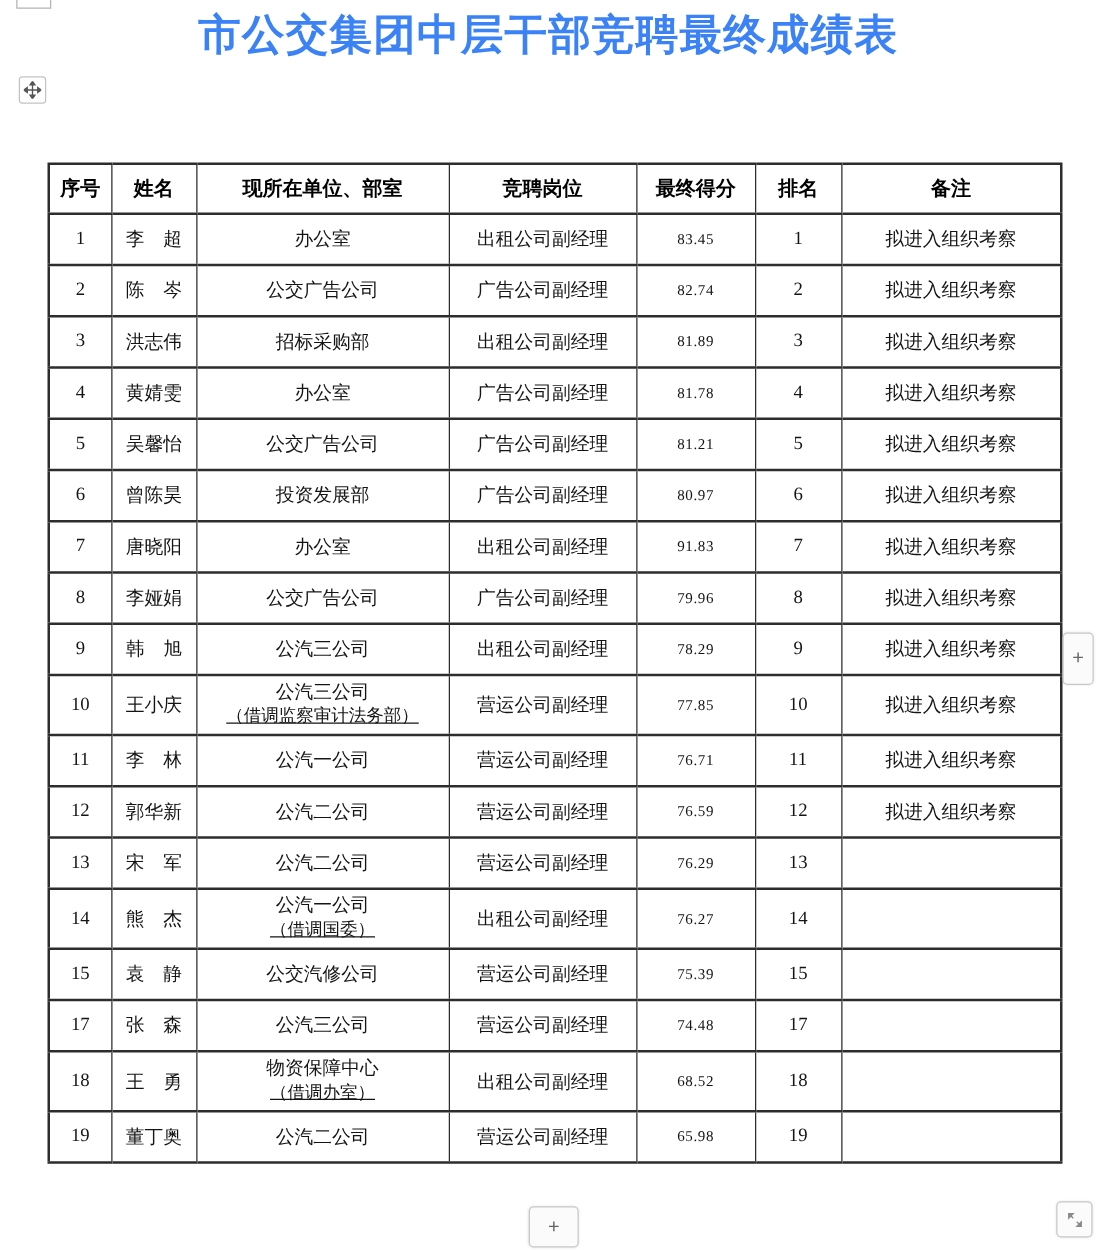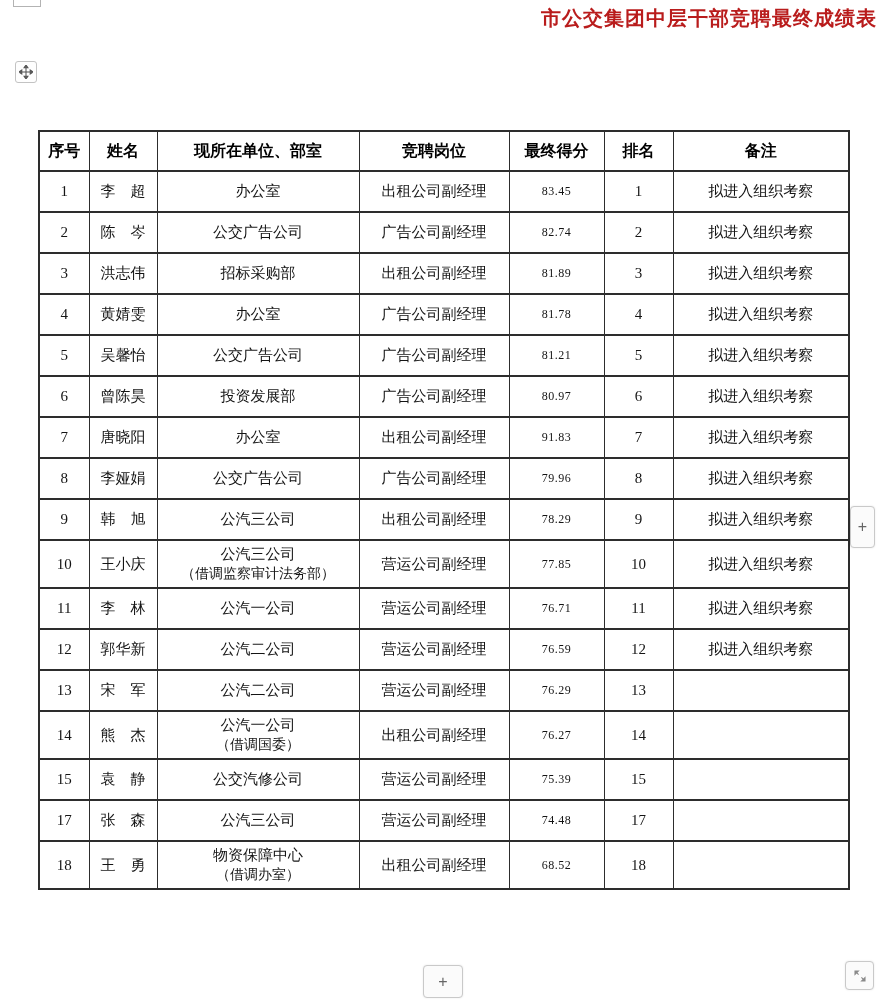--- a/index.html
+++ b/index.html
@@ -5,23 +5,23 @@
   html,body{margin:0;padding:0;}
   body{
     width:877px;height:1000px;position:relative;background:#ffffff;overflow:hidden;
     font-family:"Liberation Serif","DejaVu Serif",serif;color:#111;
   }
   .cutoff-box{
     position:absolute;left:13px;top:-8px;width:26px;height:13px;
     border:1px solid #b3b3b3;background:#fff;
   }
   .doc-title{
-    position:absolute;top:5px;left:0;width:100%;text-align:right;
+    position:absolute;top:5px;left:0;width:100%;text-align:center;
     font-family:"Liberation Sans","DejaVu Sans",sans-serif;font-weight:bold;
-    font-size:20px;letter-spacing:1px;color:#b91c1c;
+    font-size:34px;letter-spacing:1px;color:#3b82f6;
   }
   .move-handle{
     position:absolute;left:15px;top:61px;width:20px;height:20px;
     border:1px solid #c3c3c3;border-radius:3px;background:#fefefe;
     display:flex;align-items:center;justify-content:center;cursor:move;
   }
   table.score-table{
     position:absolute;left:38px;top:86px;width:810px;
     border-collapse:collapse;table-layout:fixed;
     border:2px solid #2d2d2d;
@@ -34,21 +34,21 @@
     overflow:hidden;white-space:nowrap;
   }
   .score-table th{
     height:38px;font-family:"Liberation Sans","DejaVu Sans",sans-serif;
     font-weight:bold;font-size:16px;color:#000;
   }
   .score-table td{font-size:15px;color:#141414;}
   tr.row-single td{height:39px;}
   tr.row-double td{height:46px;}
   td.score{font-size:12px;letter-spacing:0.5px;}
-  .unit-sub{font-size:14px;line-height:1.3;}
+  .unit-sub{font-size:14px;line-height:1.3;text-decoration:underline;}
   .unit-main{line-height:1.3;}
   .edit-btn{
     position:absolute;border:1px solid #c9c9c9;border-radius:4px;background:#fbfbfb;
     display:flex;align-items:center;justify-content:center;
     font-family:"Liberation Sans","DejaVu Sans",sans-serif;
     color:#666;box-shadow:0 0 2px rgba(0,0,0,0.10);cursor:pointer;
   }
   .add-col-btn{left:850px;top:506px;width:23px;height:40px;font-size:16px;}
   .add-row-btn{left:423px;top:965px;width:38px;height:31px;font-size:16px;}
   .resize-btn{left:845px;top:961px;width:27px;height:27px;}
@@ -252,20 +252,29 @@
         <td>王　勇</td>
         <td>
           <div class="unit-main">物资保障中心</div>
           <div class="unit-sub">（借调办室）</div>
         </td>
         <td>出租公司副经理</td>
         <td class="score">68.52</td>
         <td>18</td>
         <td></td>
       </tr>
+      <tr class="row-single">
+        <td>19</td>
+        <td>董丁奥</td>
+        <td>公汽二公司</td>
+        <td>营运公司副经理</td>
+        <td class="score">65.98</td>
+        <td>19</td>
+        <td></td>
+      </tr>
     </tbody>
 </table>
 
 <div class="edit-btn add-col-btn">
   <span>+</span>
 </div>
 
 <div class="edit-btn add-row-btn">
   <span>+</span>
 </div>

